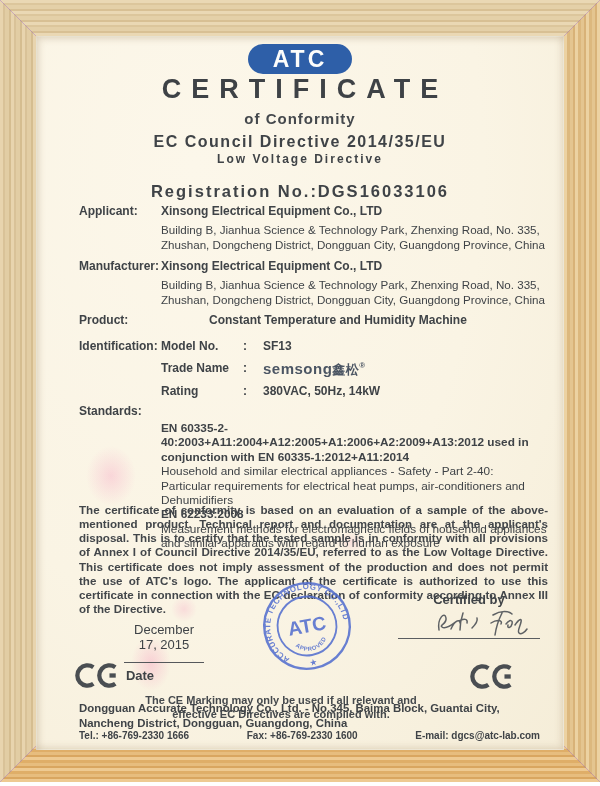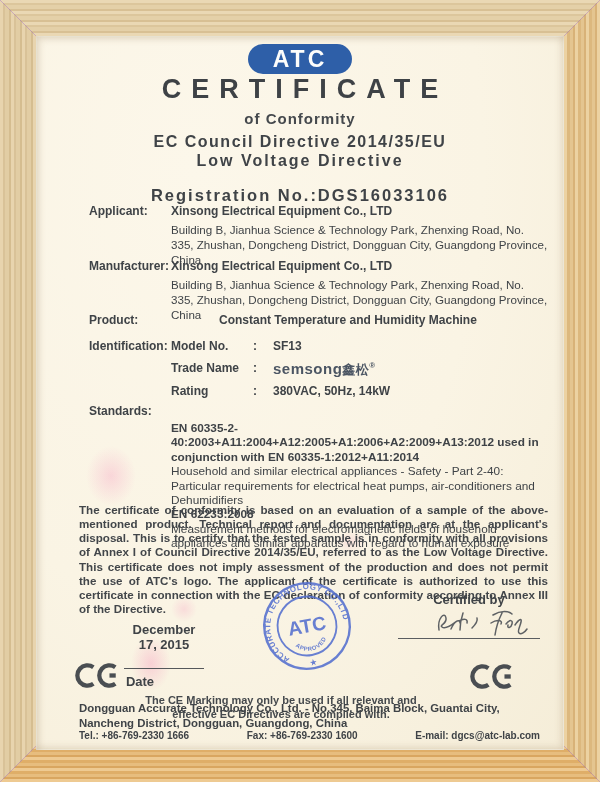--- a/index.html
+++ b/index.html
@@ -25,24 +25,24 @@
      box-shadow:inset 3px 3px 7px rgba(110,80,35,.18),inset -3px -3px 7px rgba(110,80,35,.14),inset 0 0 0 1px #fffdf2;
      box-sizing:border-box;}
   .smudge{position:absolute;pointer-events:none;border-radius:50%;}
   
   .header{padding-top:8px;text-align:center;}
   .logo-pill{display:inline-block;width:104px;height:30px;line-height:30px;border-radius:16px;
      background:#2e5fa8;color:#fdfdfb;font-size:23px;font-weight:bold;letter-spacing:3px;}
   .cert-title{margin-top:0px;font-size:27px;font-weight:bold;letter-spacing:10px;color:#3e4246;text-indent:10px;}
   .cert-sub{margin-top:5px;font-size:15px;font-weight:bold;letter-spacing:1px;color:#45494d;}
   .cert-dir1{margin-top:6px;font-size:16px;font-weight:bold;letter-spacing:1.5px;}
-  .cert-dir2{margin-top:1px;font-size:16px;font-weight:bold;letter-spacing:2px;}
+  .cert-dir2{margin-top:1px;font-size:12px;font-weight:bold;letter-spacing:2px;}
   .cert-reg{margin-top:16px;font-size:16.5px;font-weight:bold;letter-spacing:2px;}
   
-  .block{position:absolute;left:53px;right:16px;display:flex;font-size:12px;line-height:1.3;}
+  .block{position:absolute;left:43px;right:16px;display:flex;font-size:12px;line-height:1.3;}
   .block .lab{flex:none;width:82px;font-weight:bold;}
   .block .val{flex:1;}
   .bold{font-weight:bold;}
   .addr{font-size:11.6px;margin-top:2px;}
   .subrow{display:flex;margin-bottom:6px;}
   .subrow .slab{flex:none;width:82px;font-weight:bold;}
   .subrow .scolon{flex:none;width:20px;font-weight:bold;text-align:left;}
   .subrow .sval{flex:1;font-weight:bold;}
   .brand{font-size:15px;font-weight:bold;letter-spacing:.5px;color:#4b5563;line-height:1;}
   .brand .cn{font-size:13px;}
@@ -51,21 +51,21 @@
   
   .declaration{position:absolute;left:43px;right:16px;top:467px;
      font-size:11.6px;font-weight:bold;line-height:1.22;text-align:justify;color:#42464a;}
   
   .stamp{position:absolute;left:225px;top:544px;width:92px;height:92px;transform:rotate(-10deg);opacity:.88;}
   .certified{position:absolute;left:363px;top:556px;width:140px;text-align:center;
      font-size:13px;font-weight:bold;}
   .signature{position:absolute;left:393px;top:568px;width:112px;height:34px;}
   .sig-line{position:absolute;left:362px;top:602px;width:142px;border-top:1.4px solid #5a5d60;}
   .date-wrap{position:absolute;left:40px;top:586px;width:128px;text-align:center;}
-  .date-val{font-size:13px;font-weight:bold;border-bottom:1.6px solid #55585b;padding-bottom:16px;margin-left:48px;}
+  .date-val{font-size:13px;font-weight:normal;border-bottom:1.6px solid #55585b;padding-bottom:10px;margin-left:48px;}
   .date-lab{margin-top:5px;font-size:13px;font-weight:bold;}
   .ce{position:absolute;width:47px;height:33px;}
   .ce-left{left:39px;top:623px;}
   .ce-right{left:434px;top:624px;}
   .ce-notice{position:absolute;left:100px;top:658px;width:290px;text-align:center;
      font-size:11px;font-weight:bold;line-height:1.25;color:#45494d;}
   .company{position:absolute;left:43px;right:16px;top:665px;font-size:11.4px;font-weight:bold;line-height:1.3;}
   .contact{position:absolute;left:43px;right:24px;top:694px;display:flex;justify-content:space-between;
      font-size:10px;font-weight:bold;}
 </style>

